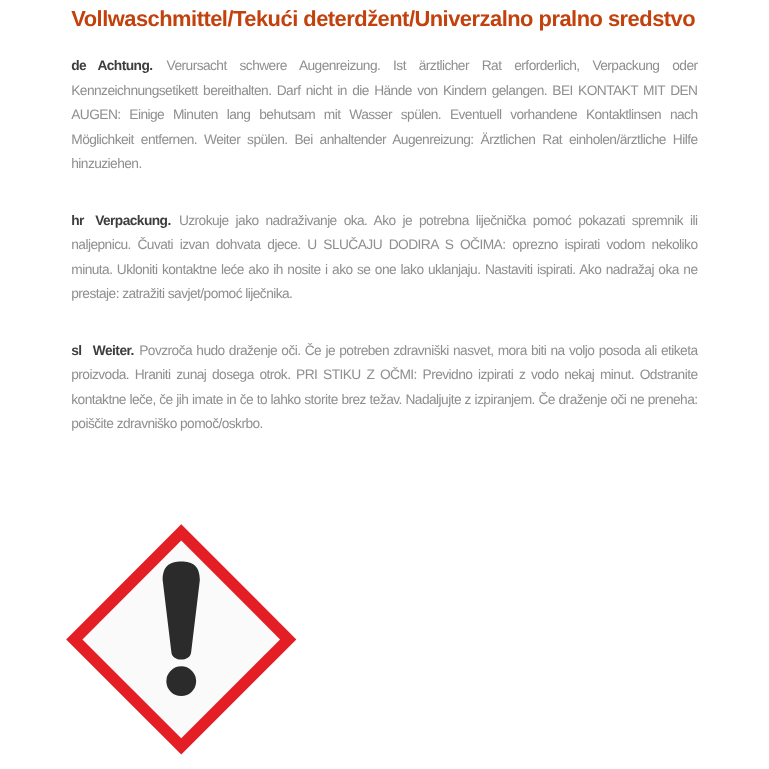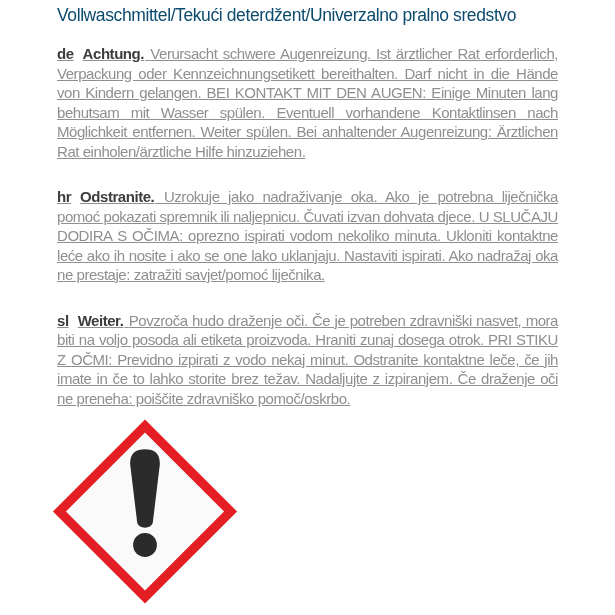--- a/index.html
+++ b/index.html
@@ -13,35 +13,34 @@
     font-family: "Liberation Sans", sans-serif;
   }
   .content {
     position: absolute;
     left: 57px;
     right: 57px;
     top: 5px;
   }
   .title {
     font-size: 17.5px;
-    font-weight: normal;
-    color: #0c4a6e;
+    font-weight: bold;
+    color: #c2410c;
     letter-spacing: -0.4px;
     line-height: 20px;
     margin-bottom: 19px;
     white-space: nowrap;
   }
   .warning-para {
-    font-size: 15px;
+    font-size: 11px;
     line-height: 19.5px;
     letter-spacing: -0.45px;
     color: #8f8f8f;
     text-align: justify;
     margin-bottom: 26px;
-    text-decoration: underline;
   }
   .warning-para .lang-code {
     font-weight: bold;
     color: #3d3d3d;
     margin-right: 9px;
   }
   .warning-para .signal-word {
     font-weight: bold;
     color: #3d3d3d;
     margin-right: 1px;
@@ -62,21 +61,21 @@
   <div class="content">
 
     <div class="title">Vollwaschmittel/Tekući deterdžent/Univerzalno pralno sredstvo</div>
 
     <div class="warning-para">
       <span class="lang-code">de</span><span class="signal-word">Achtung.</span>
       <span class="body-text">Verursacht schwere Augenreizung. Ist ärztlicher Rat erforderlich, Verpackung oder Kennzeichnungsetikett bereithalten. Darf nicht in die Hände von Kindern gelangen. BEI KONTAKT MIT DEN AUGEN: Einige Minuten lang behutsam mit Wasser spülen. Eventuell vorhandene Kontaktlinsen nach Möglichkeit entfernen. Weiter spülen. Bei anhaltender Augenreizung: Ärztlichen Rat einholen/ärztliche Hilfe hinzuziehen.</span>
     </div>
 
     <div class="warning-para">
-      <span class="lang-code">hr</span><span class="signal-word">Odstranite.</span>
+      <span class="lang-code">hr</span><span class="signal-word">Verpackung.</span>
       <span class="body-text">Uzrokuje jako nadraživanje oka. Ako je potrebna liječnička pomoć pokazati spremnik ili naljepnicu. Čuvati izvan dohvata djece. U SLUČAJU DODIRA S OČIMA: oprezno ispirati vodom nekoliko minuta. Ukloniti kontaktne leće ako ih nosite i ako se one lako uklanjaju. Nastaviti ispirati. Ako nadražaj oka ne prestaje: zatražiti savjet/pomoć liječnika.</span>
     </div>
 
     <div class="warning-para">
       <span class="lang-code">sl</span><span class="signal-word">Weiter.</span>
       <span class="body-text">Povzroča hudo draženje oči. Če je potreben zdravniški nasvet, mora biti na voljo posoda ali etiketa proizvoda. Hraniti zunaj dosega otrok. PRI STIKU Z OČMI: Previdno izpirati z vodo nekaj minut. Odstranite kontaktne leče, če jih imate in če to lahko storite brez težav. Nadaljujte z izpiranjem. Če draženje oči ne preneha: poiščite zdravniško pomoč/oskrbo.</span>
     </div>
 
   </div>
 

